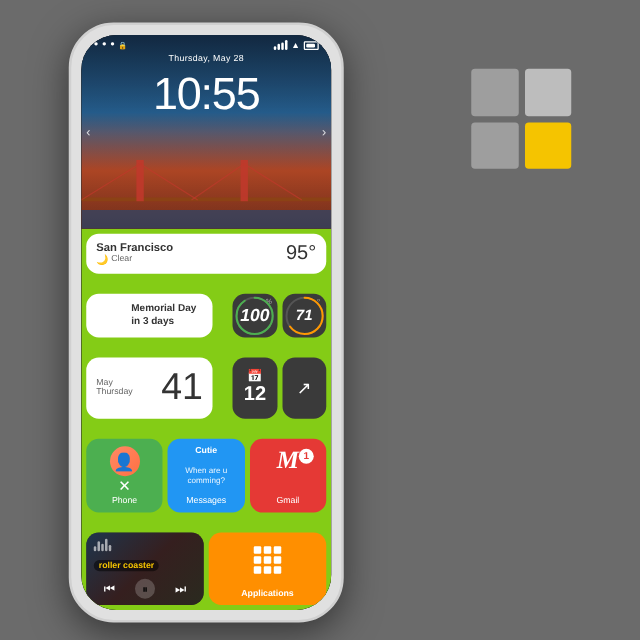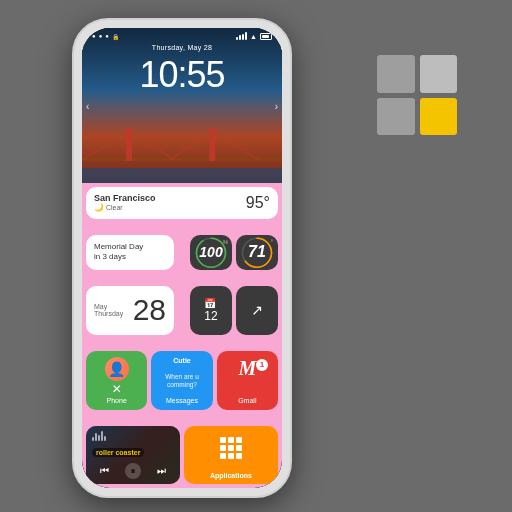--- a/index.html
+++ b/index.html
@@ -40,21 +40,21 @@
 
     .logo-cell-1 { background: #9e9e9e; border-radius: 3px; }
     .logo-cell-2 { background: #bdbdbd; border-radius: 3px; }
     .logo-cell-3 { background: #9e9e9e; border-radius: 3px; }
     .logo-cell-4 { background: #f5c400; border-radius: 3px; }
 
     
     .phone {
       position: absolute;
       top: 18px;
-      left: 72px;
+      left: 55px;
       width: 220px;
       height: 480px;
       background: #e0e0e0;
       border-radius: 36px;
       box-shadow: 0 8px 30px rgba(0,0,0,0.5);
       overflow: hidden;
       border: 2px solid #d0d0d0;
     }
 
     .phone-inner {
@@ -182,24 +182,24 @@
 
     .nav-arrow {
       color: white;
       font-size: 10px;
       opacity: 0.8;
     }
 
     
     .widgets {
       flex: 1;
-      background: #f9a8d4;
+      background: #84cc16;
       padding: 4px;
       display: grid;
-      grid-template-columns: 1fr 1fr;
+      grid-template-columns: 1fr;
       grid-template-rows: auto auto auto auto;
       gap: 16px;
       overflow: hidden;
     }
 
     
     .weather-row {
       grid-column: 1 / 3;
       background: white;
       border-radius: 10px;
@@ -238,23 +238,24 @@
       background: white;
       border-radius: 10px;
       padding: 6px 8px;
       display: flex;
       flex-direction: column;
       justify-content: center;
     }
 
     .memorial-text {
       font-size: 8px;
-      font-weight: 400;
+      font-weight: 700;
       color: #333;
       line-height: 1.3;
+      margin-left: 28px;
     }
 
     .circle-widget {
       background: #3a3a3a;
       border-radius: 10px;
       display: flex;
       align-items: center;
       justify-content: center;
       padding: 6px;
       position: relative;
@@ -278,21 +279,21 @@
       background: #3a3a3a;
       border-radius: 10px;
       display: flex;
       align-items: center;
       justify-content: center;
       padding: 6px;
       position: relative;
     }
 
     .temp-num {
-      font-size: 16px;
+      font-size: 12px;
       font-weight: 700;
       color: white;
     }
 
     .temp-deg {
       font-size: 7px;
       color: #aaa;
       position: absolute;
       top: 4px;
       right: 5px;
@@ -338,22 +339,22 @@
       justify-content: center;
       padding: 4px;
     }
 
     .cal-icon {
       font-size: 10px;
       color: white;
     }
 
     .cal-num {
-      font-size: 12px;
-      font-weight: 400;
+      font-size: 16px;
+      font-weight: 700;
       color: white;
     }
 
     .arrow-widget {
       background: #3a3a3a;
       border-radius: 10px;
       display: flex;
       align-items: center;
       justify-content: center;
     }
@@ -694,21 +695,21 @@
                 <circle cx="22" cy="22" r="18" fill="none" stroke="#ff9800" stroke-width="2" stroke-dasharray="113" stroke-dashoffset="40" stroke-linecap="round" transform="rotate(-90 22 22)"></circle>
               </svg>
             </div>
           </div>
 
           <div class="date-row row3-left">
             <div class="month-day-col">
               <span class="month-label">May</span>
               <span class="weekday-label">Thursday</span>
             </div>
-            <div class="big-date">28</div>
+            <div class="big-date">41</div>
           </div>
 
           <div class="row3-right" style="display:grid;grid-template-columns:1fr 1fr;gap:4px;">
             <div class="cal-widget">
               <div style="display:flex;flex-direction:column;align-items:center;">
                 <div class="cal-icon">📅</div>
                 <div class="cal-num">12</div>
               </div>
             </div>
             <div class="arrow-widget">

